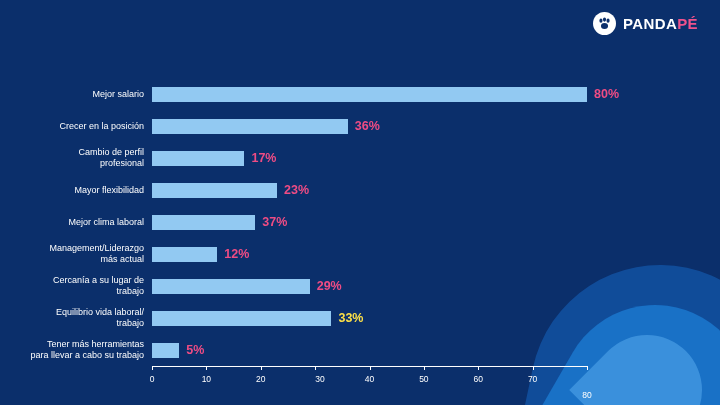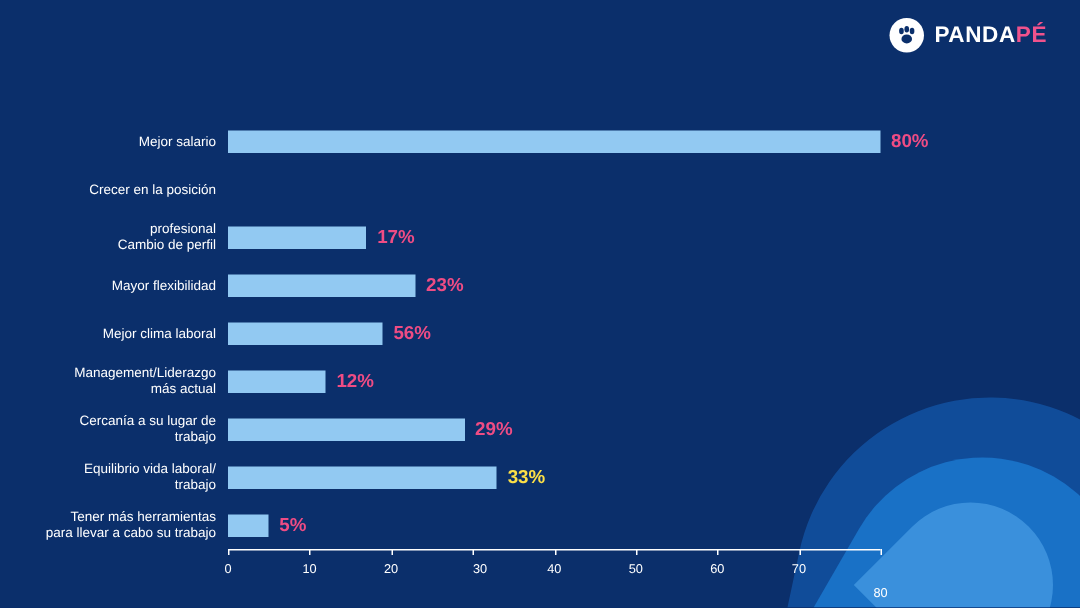--- a/index.html
+++ b/index.html
@@ -219,25 +219,29 @@
           </div>
           <div class="bar-wrap">
             <div class="bar" style="width: 435px; background: rgb(146, 201, 242);"></div>
             <div class="bar-value" style="color: rgb(239, 76, 132);">80%</div>
           </div>
         </div>
         <div class="row">
           <div class="row-label">
             <span>Crecer en la posición</span>
           </div>
-        </div>
-        <div class="row">
-          <div class="row-label">
+          <div class="bar-wrap">
+            <div class="bar" style="width: 195.75px; background: rgb(146, 201, 242);"></div>
+            <div class="bar-value" style="color: rgb(239, 76, 132);">36%</div>
+          </div>
+        </div>
+        <div class="row">
+          <div class="row-label">
+            <span>Cambio de perfil</span>
             <span>profesional</span>
-            <span>Cambio de perfil</span>
           </div>
           <div class="bar-wrap">
             <div class="bar" style="width: 92.4375px; background: rgb(146, 201, 242);"></div>
             <div class="bar-value" style="color: rgb(239, 76, 132);">17%</div>
           </div>
         </div>
         <div class="row">
           <div class="row-label">
             <span>Mayor flexibilidad</span>
           </div>
@@ -245,21 +249,21 @@
             <div class="bar" style="width: 125.062px; background: rgb(146, 201, 242);"></div>
             <div class="bar-value" style="color: rgb(239, 76, 132);">23%</div>
           </div>
         </div>
         <div class="row">
           <div class="row-label">
             <span>Mejor clima laboral</span>
           </div>
           <div class="bar-wrap">
             <div class="bar" style="width: 103.312px; background: rgb(146, 201, 242);"></div>
-            <div class="bar-value" style="color: rgb(239, 76, 132);">56%</div>
+            <div class="bar-value" style="color: rgb(239, 76, 132);">37%</div>
           </div>
         </div>
         <div class="row">
           <div class="row-label">
             <span>Management/Liderazgo</span>
             <span>más actual</span>
           </div>
           <div class="bar-wrap">
             <div class="bar" style="width: 65.25px; background: rgb(146, 201, 242);"></div>
             <div class="bar-value" style="color: rgb(239, 76, 132);">12%</div>

